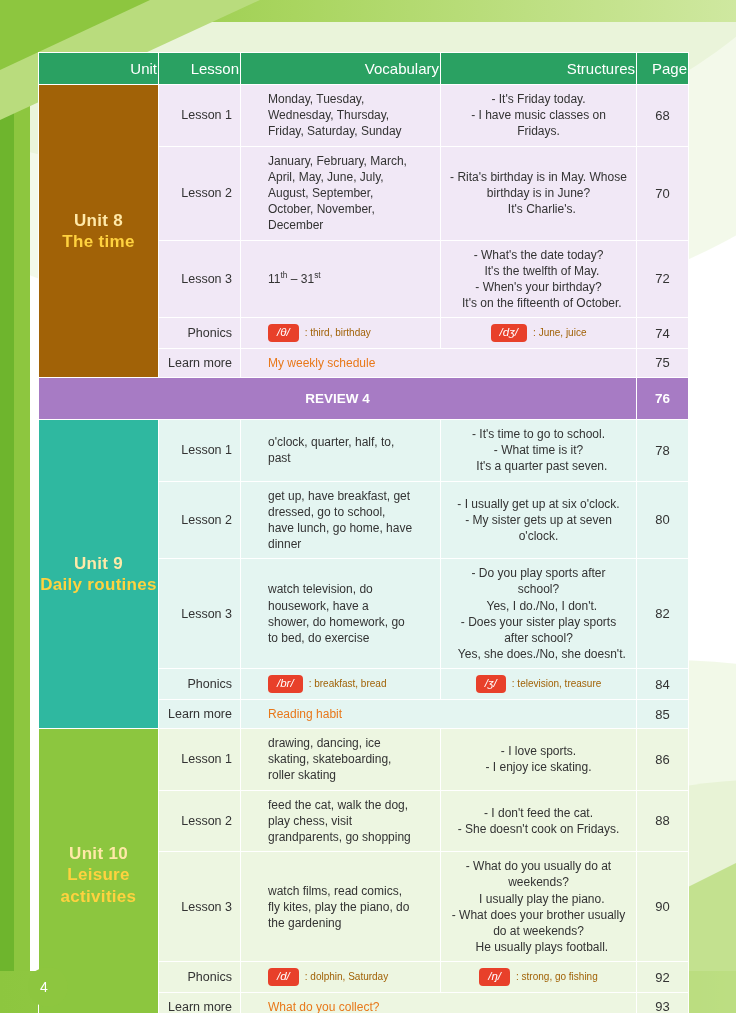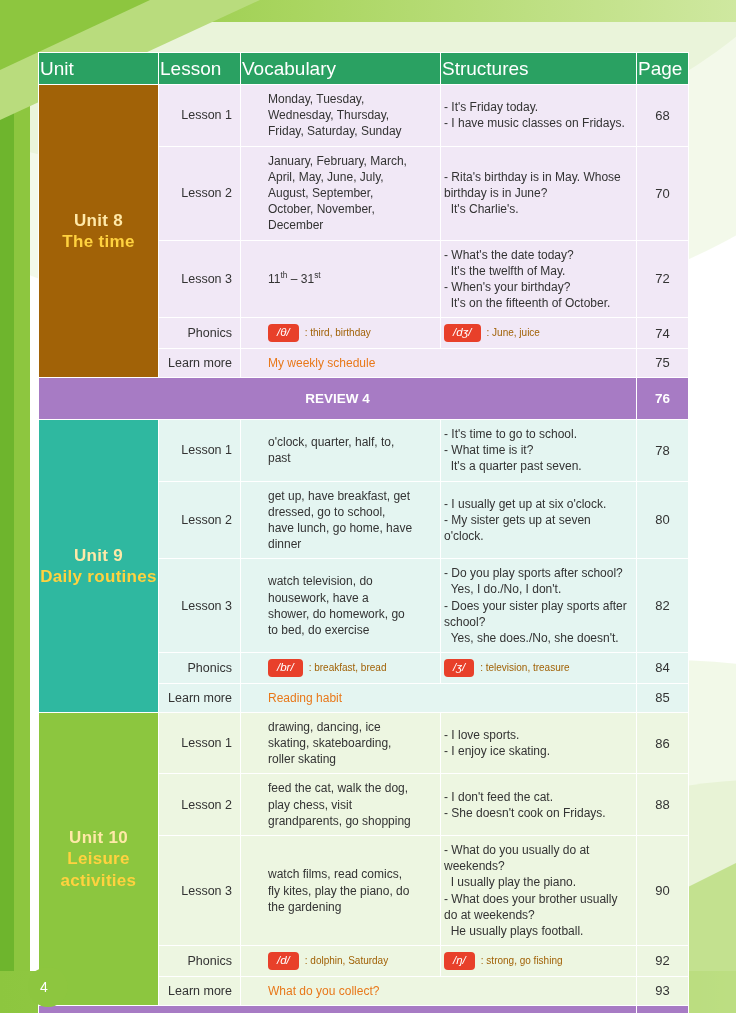--- a/index.html
+++ b/index.html
@@ -54,24 +54,24 @@
     table-layout: fixed;
     background:#ffffff;
   }
   table.toc td, table.toc th {
     border:1px solid #ffffff;
     vertical-align: middle;
   }
   thead th {
     background:#2aa162;
     color:#ffffff;
-    font-size:19px;
+    font-size:15px;
     font-weight:normal;
     height:32px;
-    text-align:left;
+    text-align:right;
     border:1px solid #ffffff;
   }
   thead th.h-unit { background:#2aa162; }
   col.c-unit { width:120px; }
   col.c-lesson { width:82px; }
   col.c-vocab { width:200px; }
   col.c-struct { width:196px; }
   col.c-page { width:52px; }
 
   
@@ -93,21 +93,21 @@
   .u8 .unit-name, .u9 .unit-name, .u10 .unit-name { color:#ffd23f; }
   .unit-label { color:#ffffff; }
 
   .lesson-cell {
     text-align:right; padding:6px 8px; font-size:12.5px; color:#333;
   }
   .vocab-cell {
     text-align:left; padding:6px 27px; font-size:12px; color:#333; line-height:1.35;
   }
   .struct-cell {
-    text-align:left; padding:6px 3px; font-size:12px; color:#333; line-height:1.35;
+    text-align:center; padding:6px 9px; font-size:12px; color:#333; line-height:1.35;
   }
   .page-cell {
     text-align:center; font-size:13px; color:#333;
   }
 
   
   .tint-u8 td.lesson-cell, .tint-u8 td.vocab-cell, .tint-u8 td.struct-cell, .tint-u8 td.page-cell { background:#f1e8f6; }
   .tint-u9 td.lesson-cell, .tint-u9 td.vocab-cell, .tint-u9 td.struct-cell, .tint-u9 td.page-cell { background:#e4f5f1; }
   .tint-u10 td.lesson-cell, .tint-u10 td.vocab-cell, .tint-u10 td.struct-cell, .tint-u10 td.page-cell { background:#edf6e1; }
   .tint-u11 td.lesson-cell, .tint-u11 td.vocab-cell, .tint-u11 td.struct-cell, .tint-u11 td.page-cell { background:#f7f2df; }

